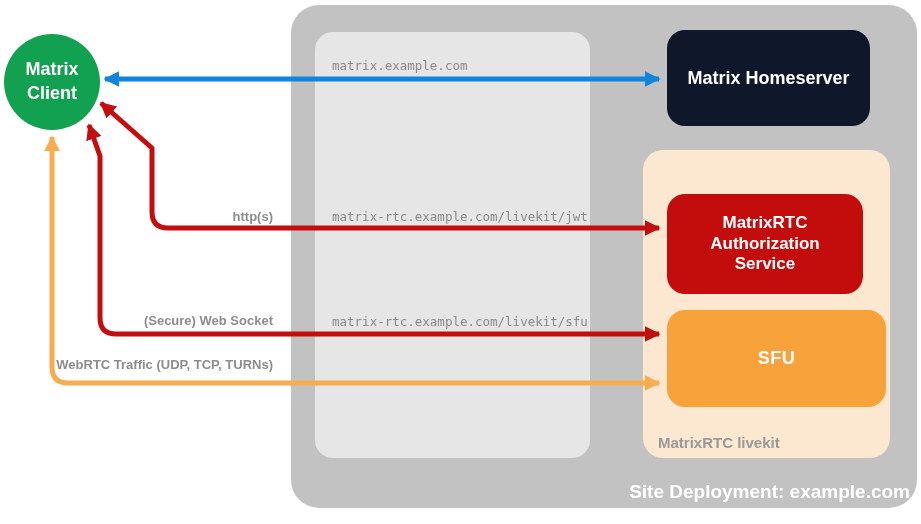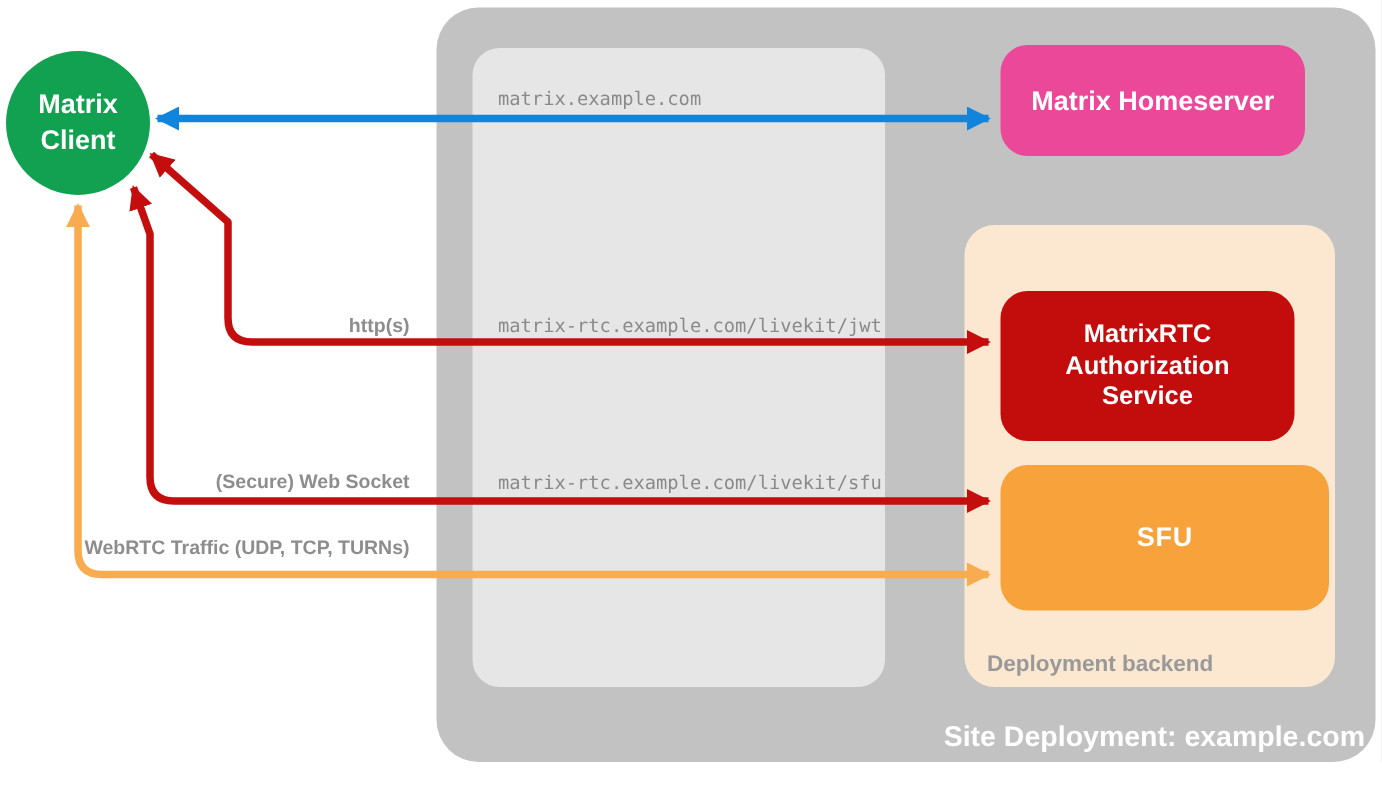--- a/index.html
+++ b/index.html
@@ -43,21 +43,21 @@
 <body>
 
 <div class="canvas">
 
   <div class="panel" style="left: 291px; top: 5px; width: 626px; height: 503px; background-color: rgb(194, 194, 194);"></div>
 
   <div class="panel routing" style="left: 315px; top: 32px; width: 275px; height: 426px; background-color: rgb(230, 230, 230);"></div>
 
   <div class="panel backend" style="left: 643px; top: 150px; width: 247px; height: 308px; background-color: rgb(252, 232, 208);"></div>
 
-  <div class="node homeserver" style="left: 667px; top: 30px; width: 203px; height: 74px; background-color: #ec4899;">Matrix Homeserver</div>
+  <div class="node homeserver" style="left: 667px; top: 30px; width: 203px; height: 96px; background-color: #0f172a;">Matrix Homeserver</div>
 
   <div class="node auth" style="left: 667px; top: 178px; width: 196px; height: 100px; background-color: rgb(195, 13, 13); margin-top: 16px;">MatrixRTC
 Authorization
 Service</div>
 
   <div class="node sfu" style="left: 667px; top: 310px; width: 219px; height: 97px; background-color: rgb(248, 162, 59);">SFU</div>
 
   <svg class="lines" width="921" height="524" viewBox="0 0 921 524">
     <defs>
       <marker id="arr-blue-e" viewBox="0 0 10 10" refX="9" refY="5" markerWidth="3.2" markerHeight="3.2" orient="auto">
@@ -90,19 +90,19 @@
   </svg>
 
   <div class="conn-label" style="top:209px;padding-left:24px;">http(s)</div>
   <div class="conn-label" style="top:313px;">(Secure) Web Socket</div>
   <div class="conn-label" style="top:357px;text-align:right;">WebRTC Traffic (UDP, TCP, TURNs)</div>
 
   <div class="endpoint-url" style="top:58px;">matrix.example.com</div>
   <div class="endpoint-url" style="top:209px;">matrix-rtc.example.com/livekit/jwt</div>
   <div class="endpoint-url" style="top:314px;">matrix-rtc.example.com/livekit/sfu</div>
 
-  <div class="panel-label" style="left:658px;top:434px;">Deployment backend</div>
+  <div class="panel-label" style="left:658px;top:434px;">MatrixRTC livekit</div>
   <div class="deployment-title">Site Deployment: example.com</div>
 
   <div class="client-circle" style="background-color: rgb(18, 161, 80);">Matrix
 Client</div>
 
 </div>
 
 </body></html>

